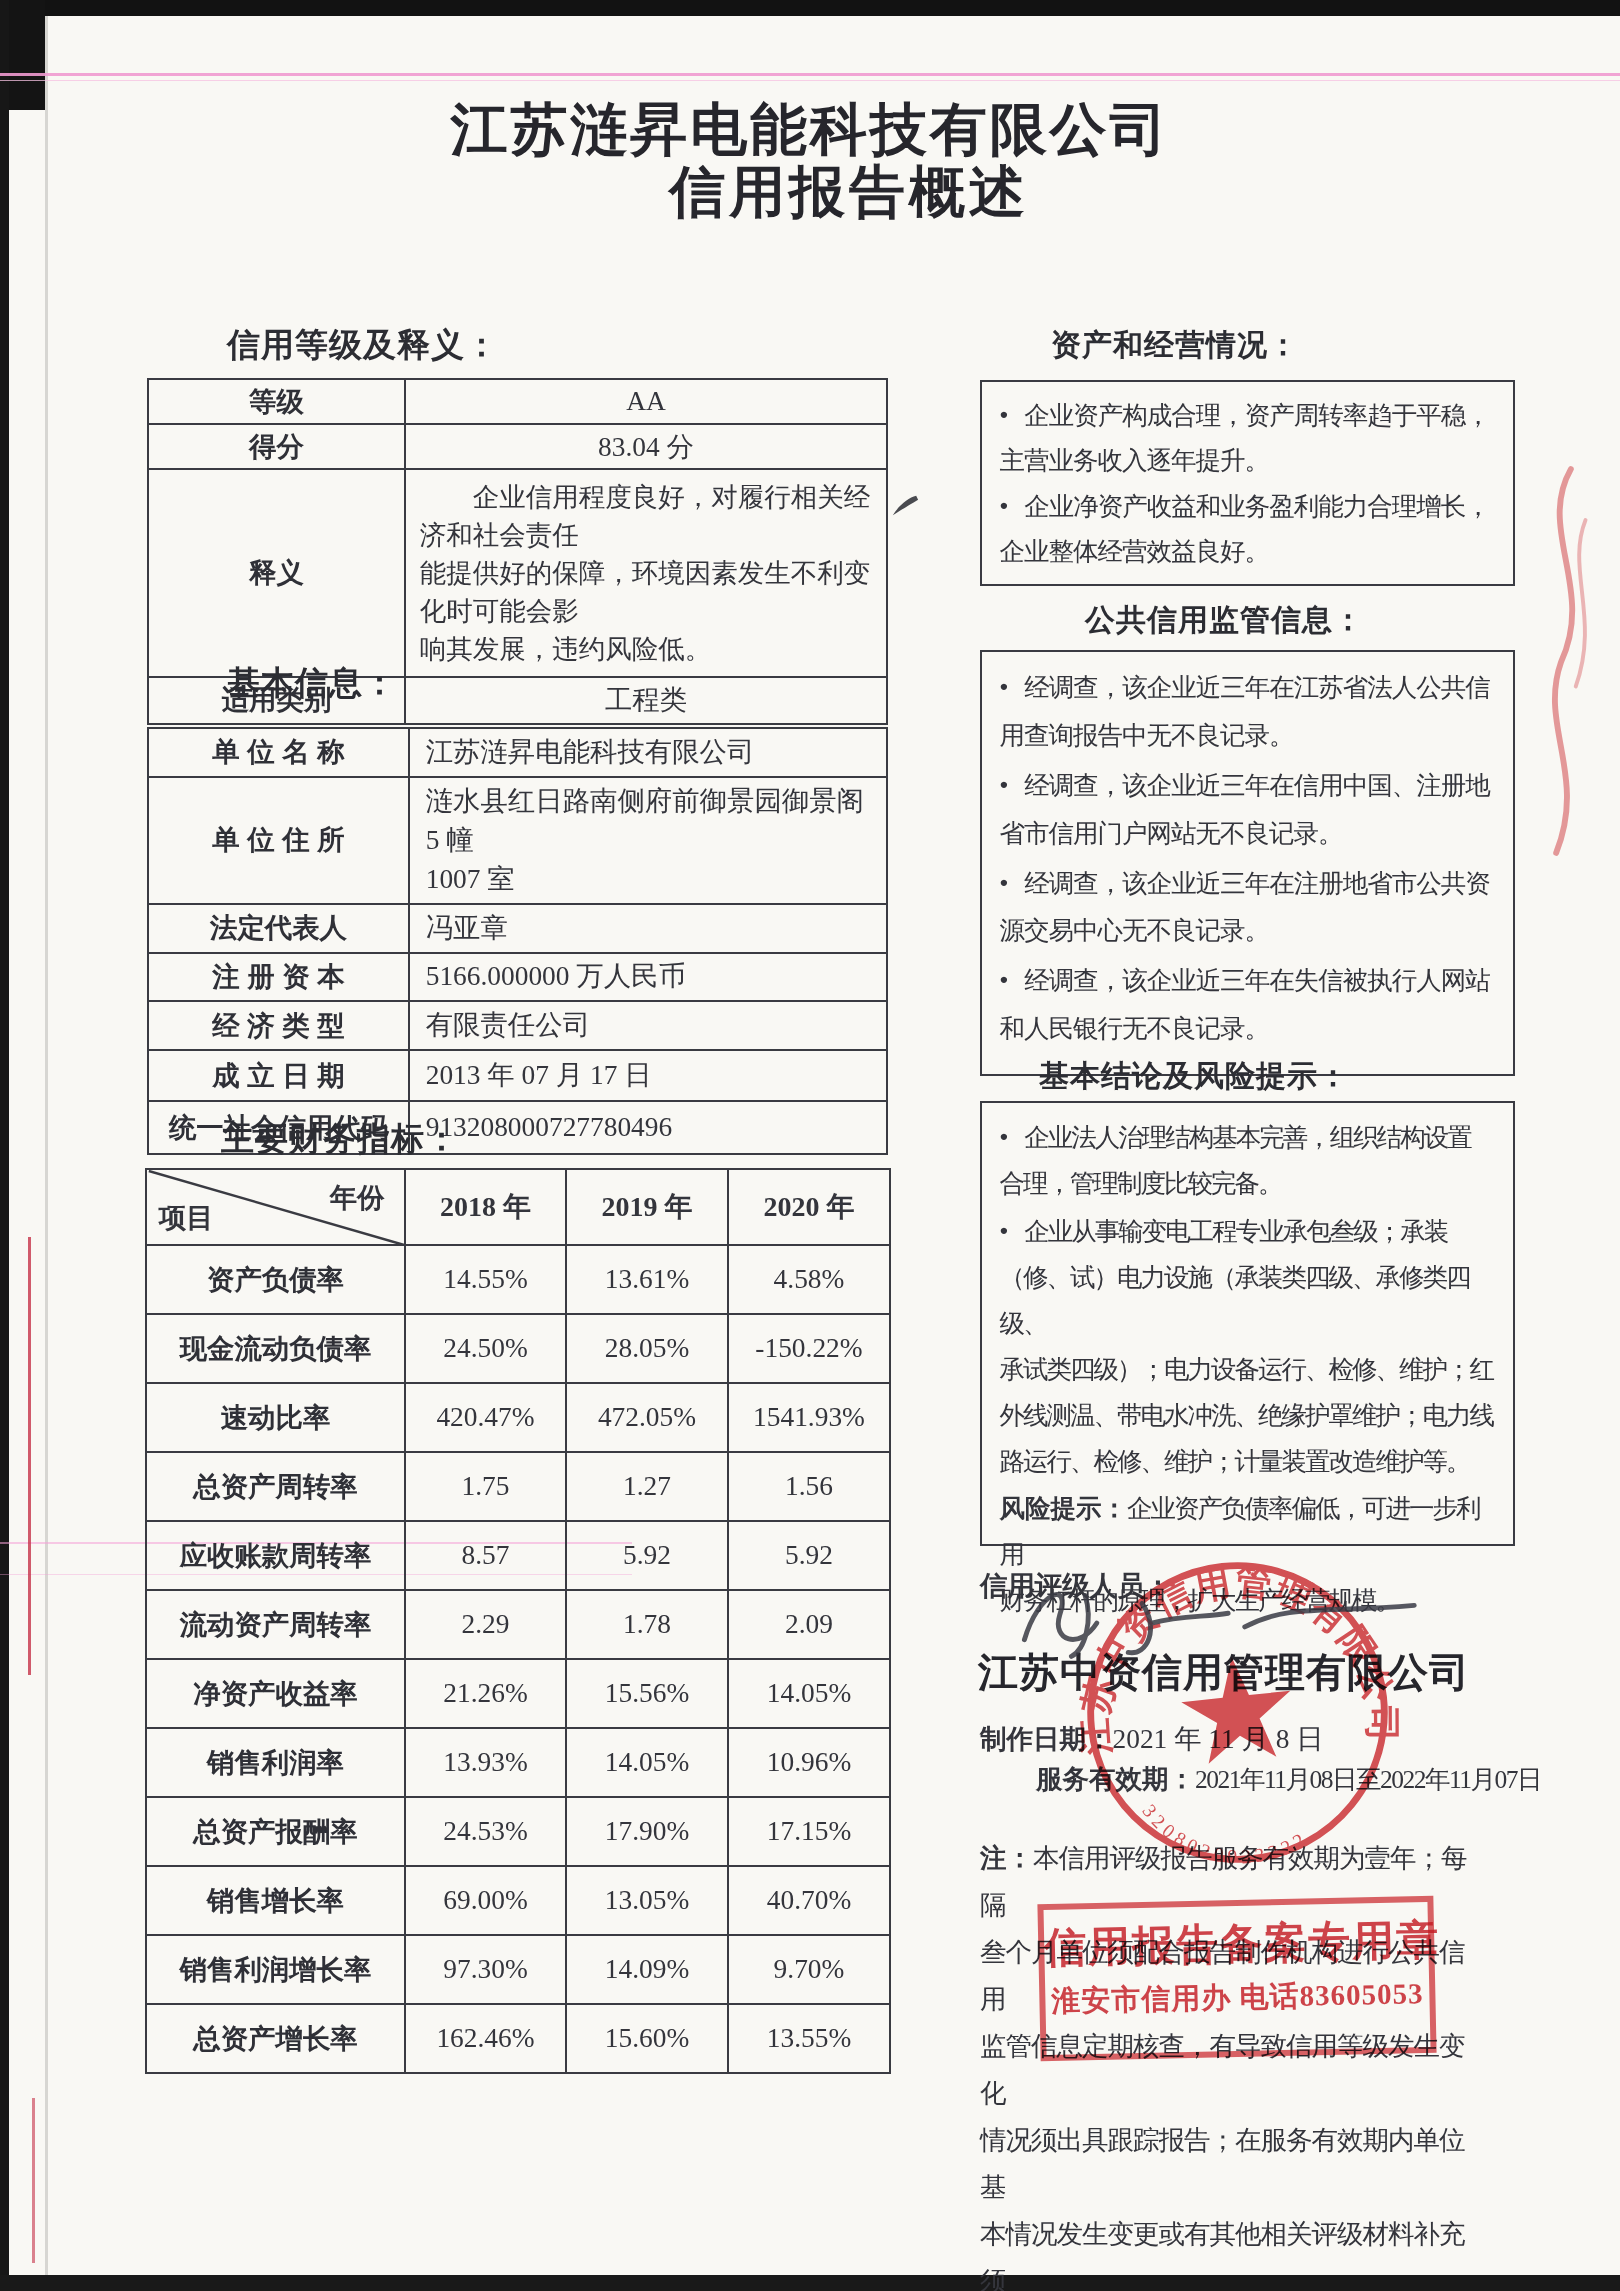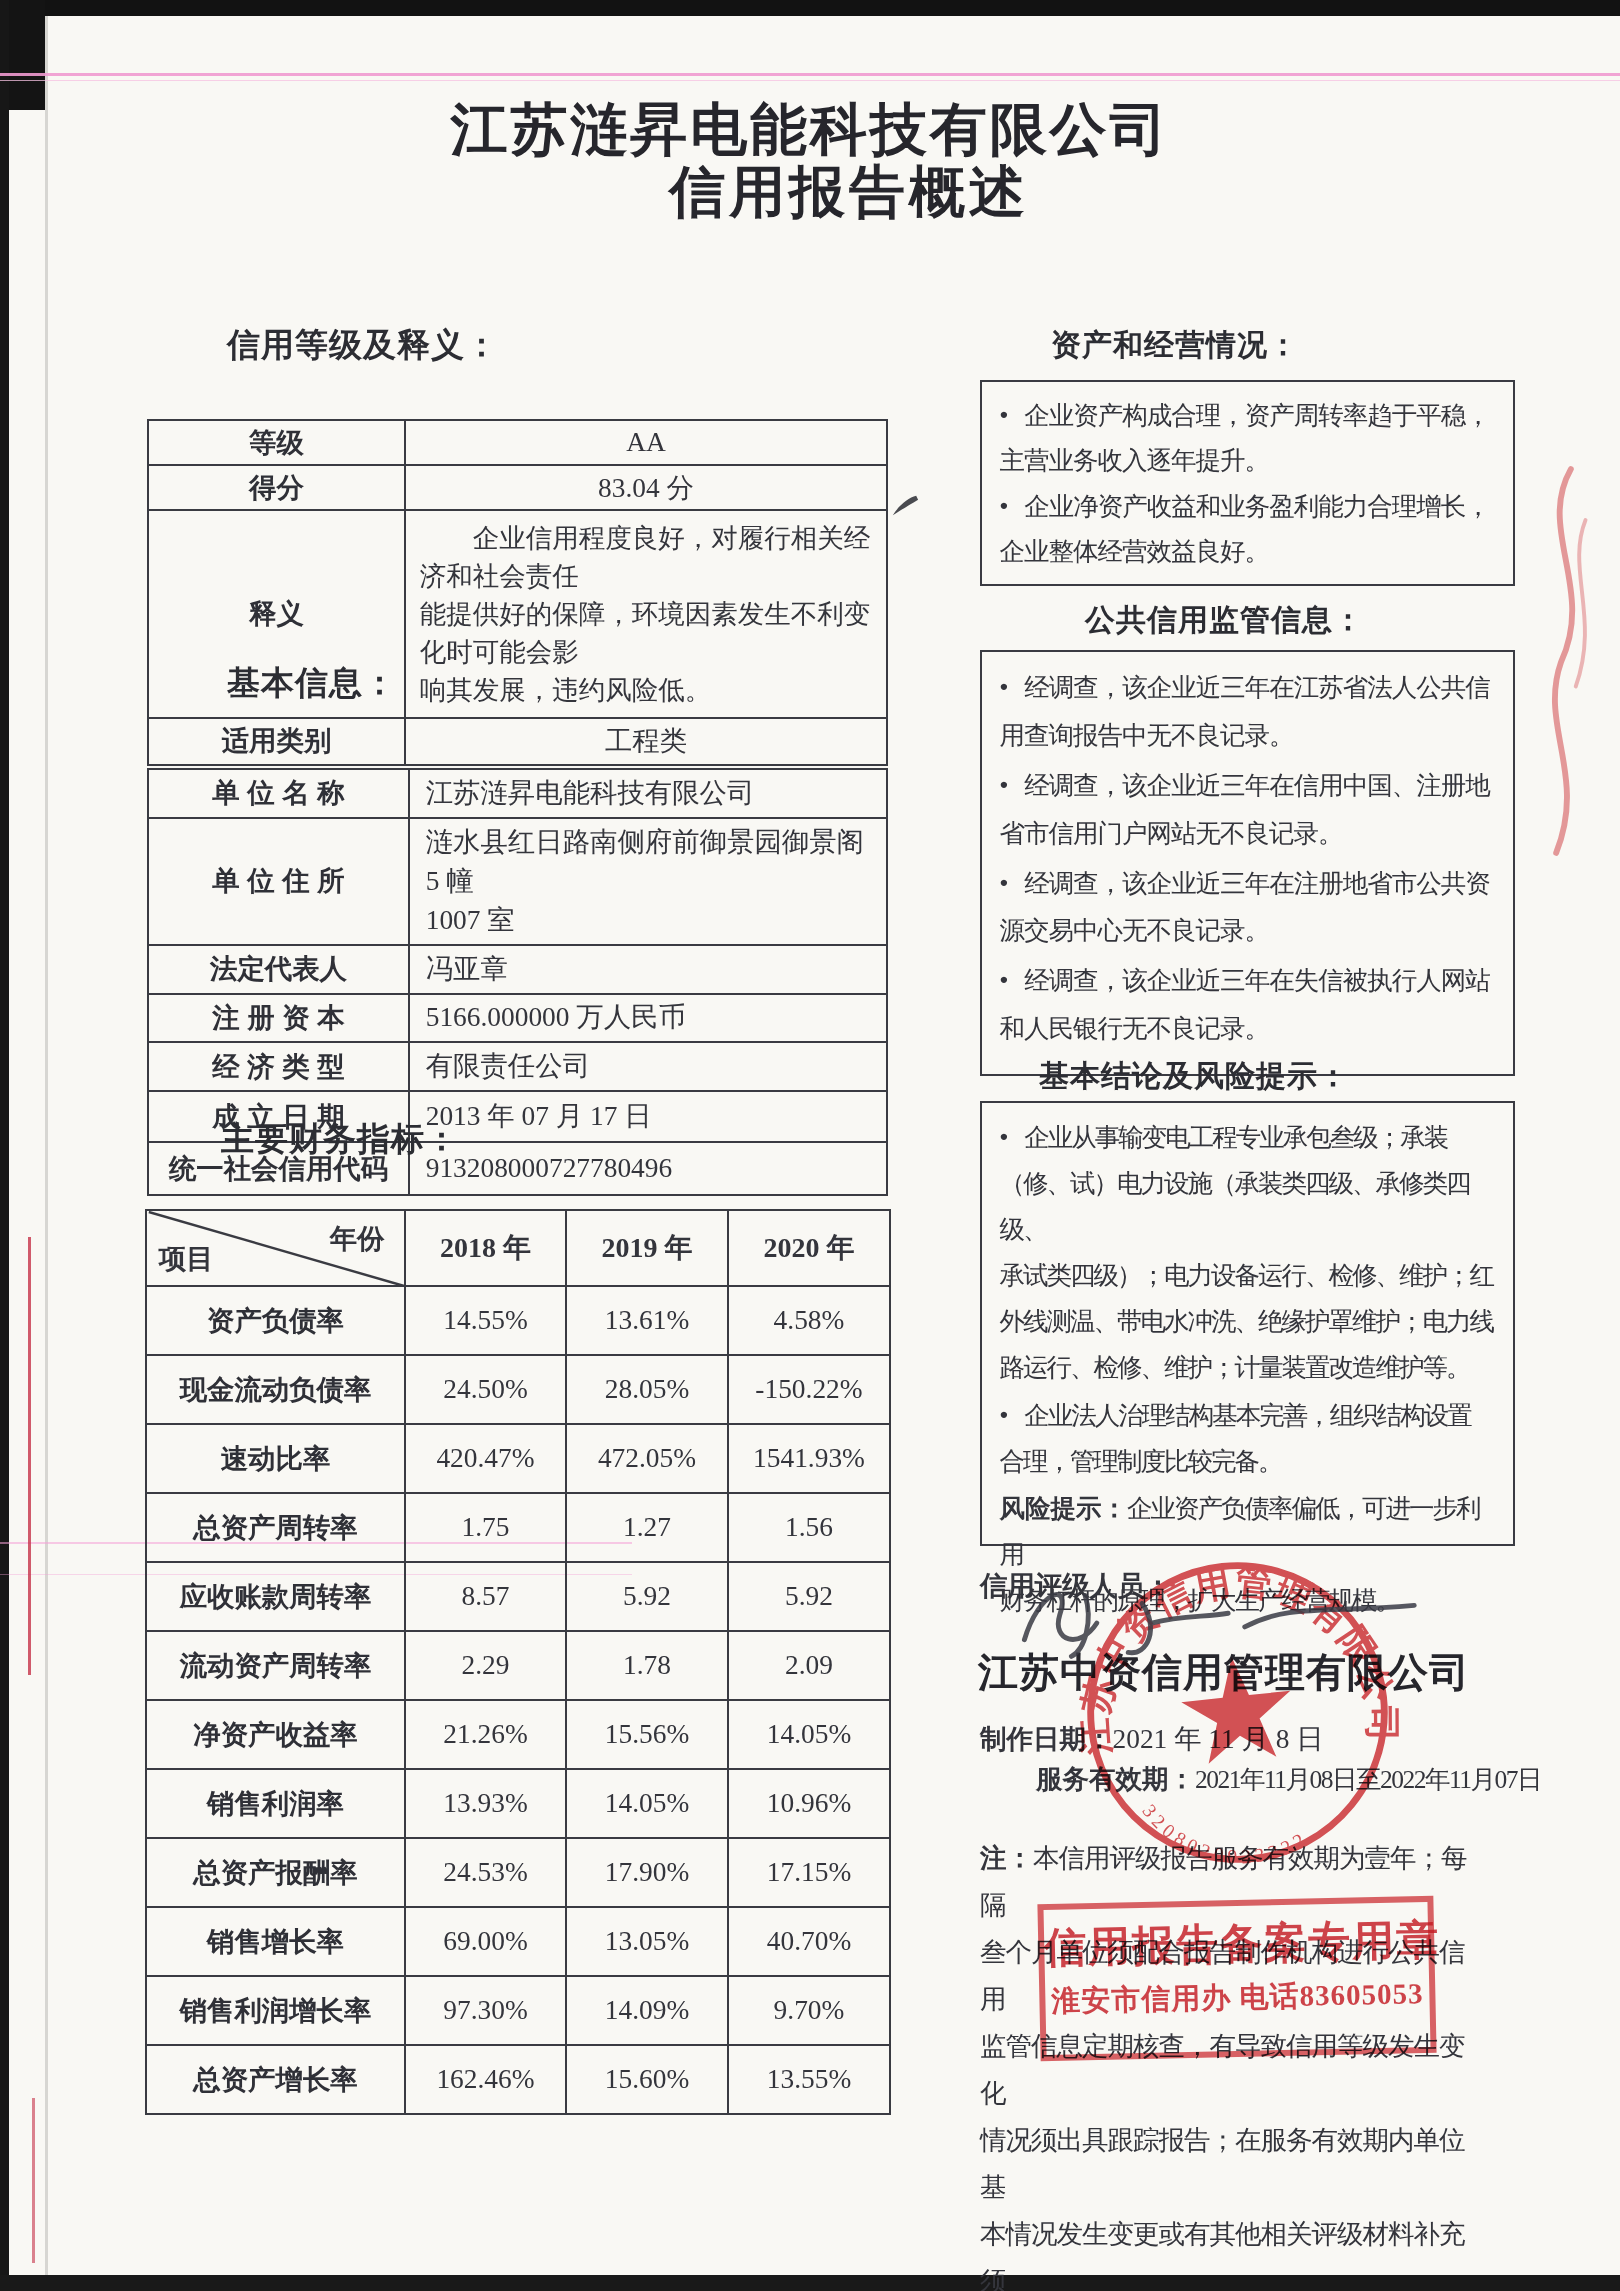--- a/index.html
+++ b/index.html
@@ -26,21 +26,21 @@
   .redline2{left:32px;top:2098px;width:2.9px;height:165px;background:#c53248;opacity:.6;}
 
   
   .title1{left:0;top:92px;width:1620px;text-align:center;font-size:57px;font-weight:900;letter-spacing:2.9px;color:#26262c;}
   .title2{left:39px;top:155px;width:1620px;text-align:center;font-size:56px;font-weight:900;letter-spacing:3.9px;color:#26262c;}
   .h-left{font-size:33px;font-weight:700;color:#2c2d33;letter-spacing:1px;}
   .h-right{font-size:30px;font-weight:700;color:#2c2d33;letter-spacing:1px;}
 
   
   table{border-collapse:collapse;table-layout:fixed;background:transparent;}
-  .doc-table{border:2.9px solid #3a3b42;margin-top:41px;}
+  .doc-table{border:2.9px solid #3a3b42;}
   .doc-table td,.doc-table th{border:2.5px solid #3a3b42;vertical-align:middle;overflow:visible;}
   .lbl{font-family:"Liberation Sans","DejaVu Sans",sans-serif;font-weight:700;font-size:27.4px;text-align:center;color:#2f3037;}
   .val{font-size:27.4px;text-align:center;white-space:pre-line;}
   .val-left{font-size:27.4px;text-align:left;padding:3.9px 5.9px 3.9px 15.7px;white-space:pre-line;line-height:39px;}
   .val-para{font-size:26.5px;text-align:left;text-indent:2em;padding:7.8px 13.7px;line-height:38px;white-space:pre-line;}
   #rating-table tr:nth-child(1){height:45px;}
   #rating-table tr:nth-child(2){height:45px;}
   #rating-table tr:nth-child(3){height:116px;}
   #rating-table tr:nth-child(4){height:47px;}
   #basic-table tr:nth-child(1){height:47px;}
@@ -290,27 +290,27 @@
     <p><span class="blt">●</span><span class="pre">经调查，该企业近三年在信用中国、注册地
 省市信用门户网站无不良记录。</span></p>
     <p><span class="blt">●</span><span class="pre">经调查，该企业近三年在注册地省市公共资
 源交易中心无不良记录。</span></p>
     <p><span class="blt">●</span><span class="pre">经调查，该企业近三年在失信被执行人网站
 和人民银行无不良记录。</span></p>
   </div>
 
 <div class="abs h-right sans" style="left:1039px;top:1056px;">基本结论及风险提示：</div>
 <div class="abs box" id="box-conclusion" style="left:980px;top:1101px;width:496px;height:425px;">
-  <p><span class="blt">●</span><span class="pre">企业从事输变电工程专业承包叁级；承装
+  <p><span class="blt">●</span><span class="pre">企业法人治理结构基本完善，组织结构设置
+合理，管理制度比较完备。</span></p>
+    <p><span class="blt">●</span><span class="pre">企业从事输变电工程专业承包叁级；承装
 （修、试）电力设施（承装类四级、承修类四级、
 承试类四级）；电力设备运行、检修、维护；红
 外线测温、带电水冲洗、绝缘护罩维护；电力线
 路运行、检修、维护；计量装置改造维护等。</span></p>
-    <p><span class="blt">●</span><span class="pre">企业法人治理结构基本完善，组织结构设置
-合理，管理制度比较完备。</span></p>
     <p><span class="b">风险提示：</span><span class="pre">企业资产负债率偏低，可进一步利用
 财务杠杆的原理，扩大生产经营规模。</span></p>
 </div>
 
 <div class="abs rater b">信用评级人员：</div>
 <div class="abs agency">江苏中资信用管理有限公司</div>
 <div class="abs made">
   <span class="b">制作日期：</span><span>2021 年 11 月 8 日</span>
 </div>
 <div class="abs validity">

